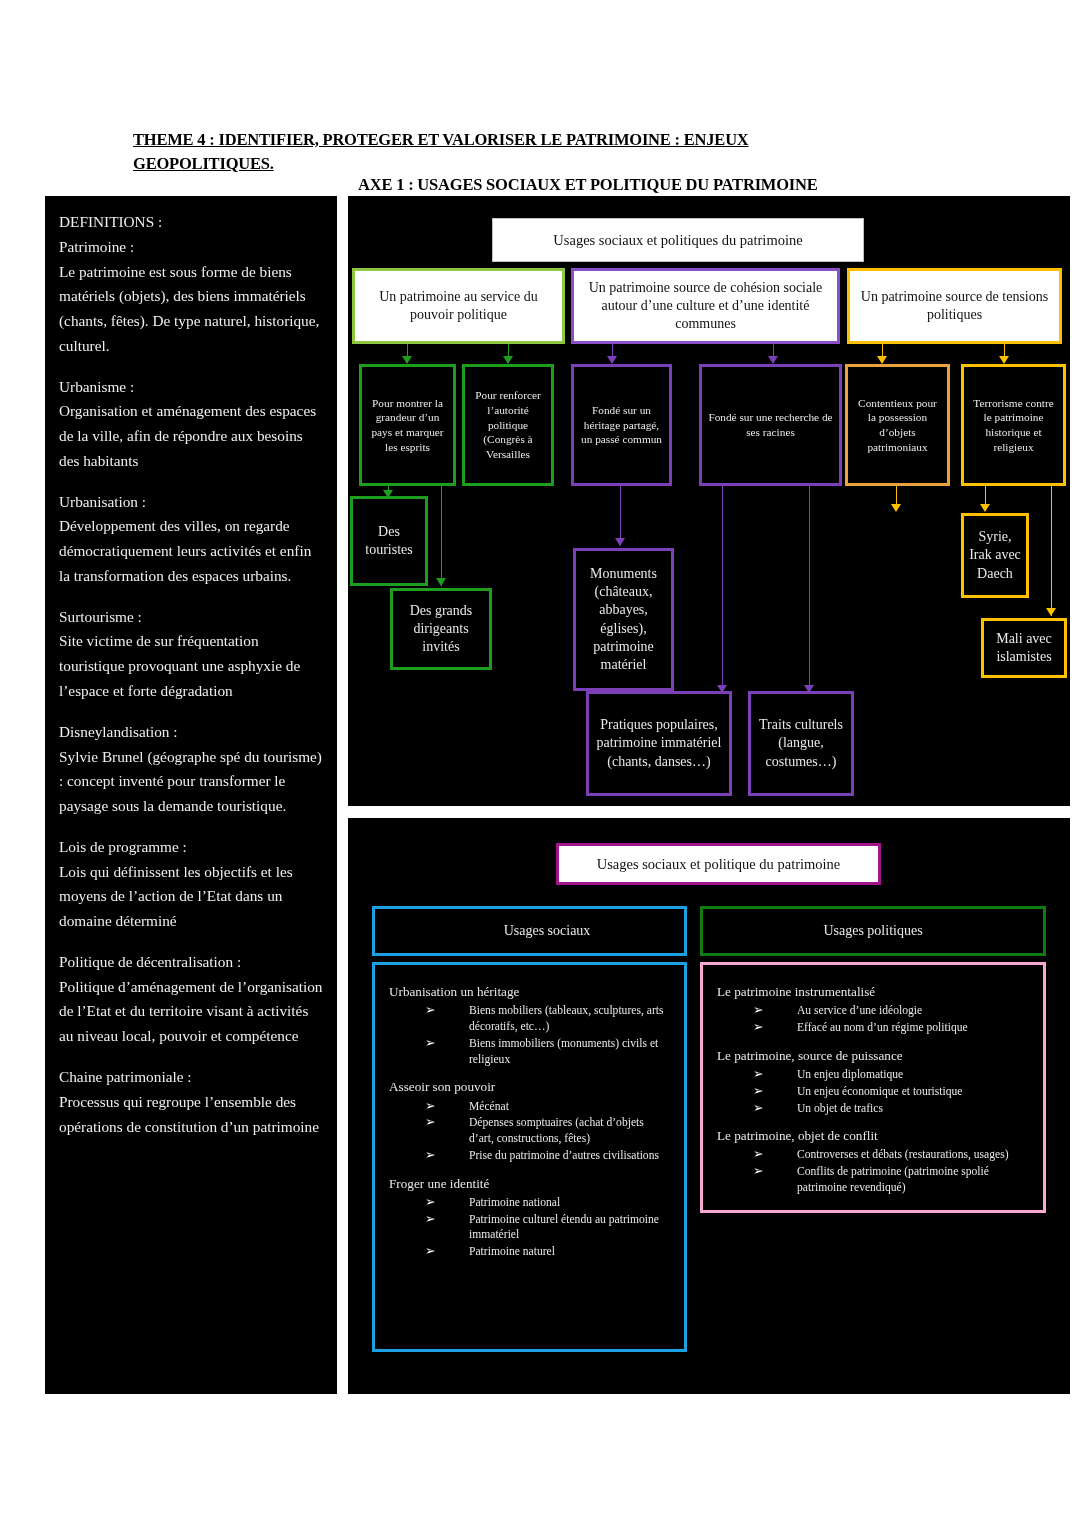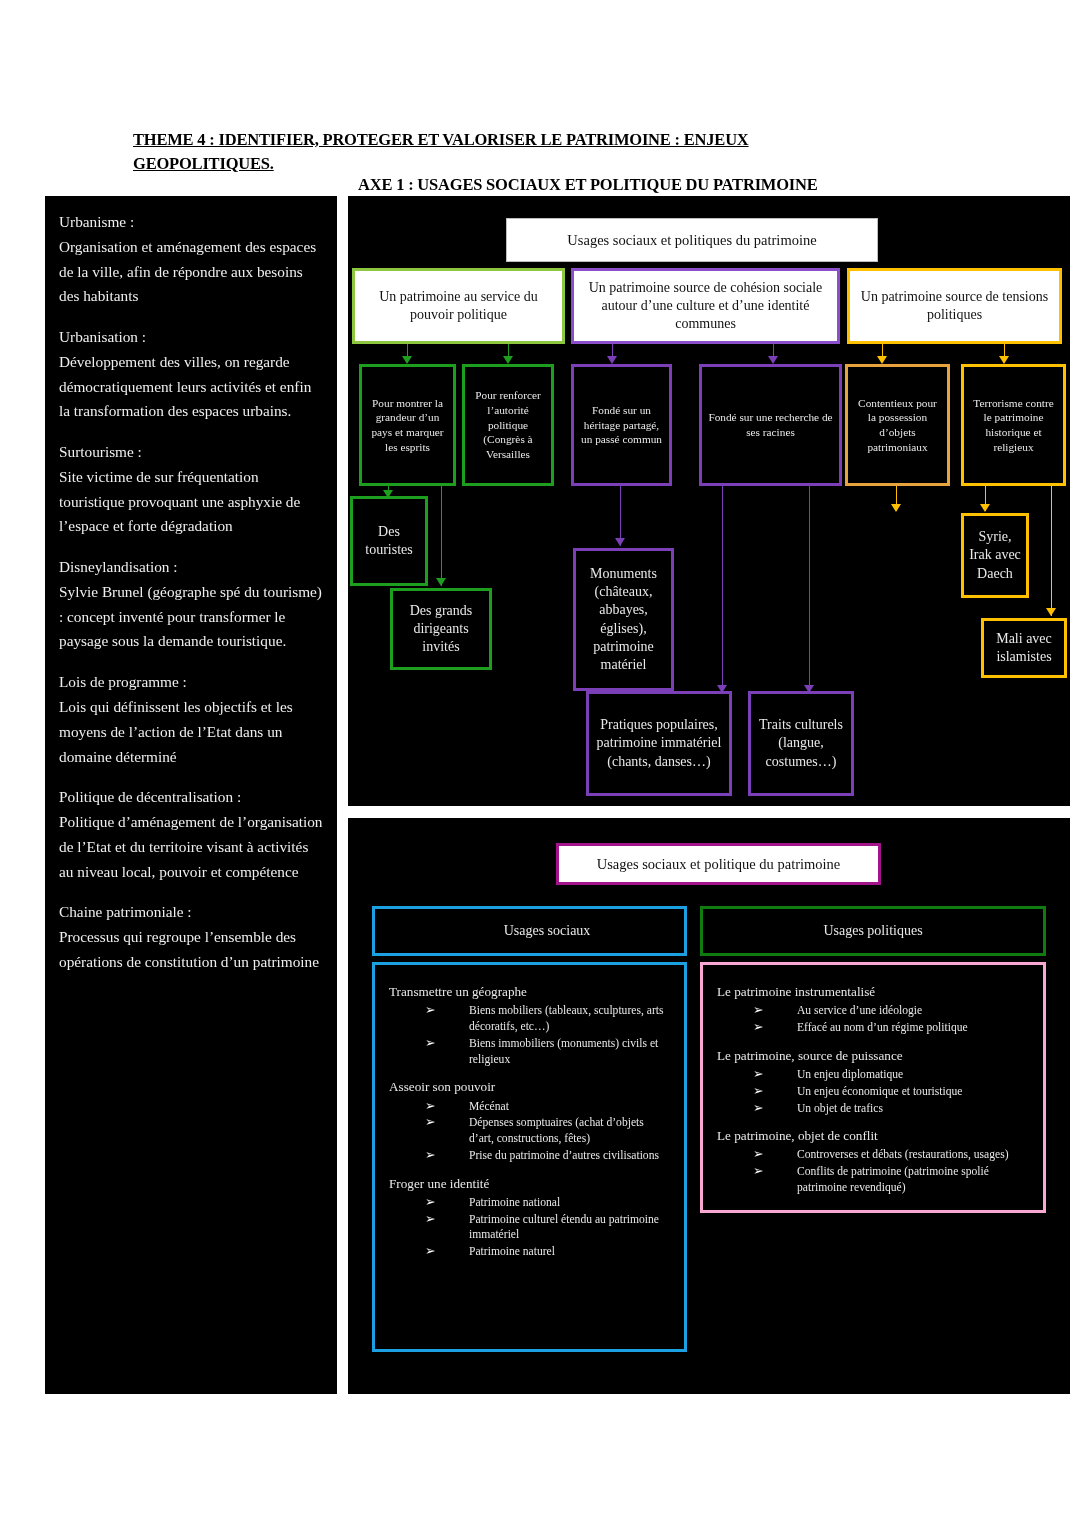--- a/index.html
+++ b/index.html
@@ -139,20 +139,25 @@
 <body>
 
 <div id="header-block">
   <span class="theme-title">THEME 4 : IDENTIFIER, PROTEGER ET VALORISER LE PATRIMOINE : ENJEUX</span>
   <span class="theme-title">GEOPOLITIQUES.</span>
 </div>
 <div class="axe-title">AXE 1 : USAGES SOCIAUX ET POLITIQUE DU PATRIMOINE</div>
 
 <div id="definitions-panel">
   <div class="def-group">
+    <span class="def-term">DEFINITIONS :</span>
+    <span class="def-term">Patrimoine :</span>
+    <span class="def-body">Le patrimoine est sous forme de biens matériels (objets), des biens immatériels (chants, fêtes). De type naturel, historique, culturel.</span>
+  </div>
+  <div class="def-group">
     <span class="def-term">Urbanisme :</span>
     <span class="def-body">Organisation et aménagement des espaces de la ville, afin de répondre aux besoins des habitants</span>
   </div>
   <div class="def-group">
     <span class="def-term">Urbanisation :</span>
     <span class="def-body">Développement des villes, on regarde démocratiquement leurs activités et enfin la transformation des espaces urbains.</span>
   </div>
   <div class="def-group">
     <span class="def-term">Surtourisme :</span>
     <span class="def-body">Site victime de sur fréquentation touristique provoquant une asphyxie de l’espace et forte dégradation</span>
@@ -170,21 +175,21 @@
     <span class="def-body">Politique d’aménagement de l’organisation de l’Etat et du territoire visant à activités au niveau local, pouvoir et compétence</span>
   </div>
   <div class="def-group">
     <span class="def-term">Chaine patrimoniale :</span>
     <span class="def-body">Processus qui regroupe l’ensemble des opérations de constitution d’un patrimoine</span>
   </div>
 </div>
 
 <div id="diagram-top" class="diagram-panel">
 
-  <div class="node filled n-root" style="left:158px; top:22px; width:372px; height:44px; border:1.5px solid #bfbfbf;">
+  <div class="node filled n-root" style="left:144px; top:22px; width:372px; height:44px; border:1.5px solid #bfbfbf;">
     <span>Usages sociaux et politiques du patrimoine</span>
   </div>
 
   <div class="node filled n-l1" style="left:4px; top:72px; width:213px; height:76px; border:3px solid #8DC63F;">
     <span>Un patrimoine au service du pouvoir politique</span>
   </div>
   <div class="node filled n-l1" style="left:223px; top:72px; width:269px; height:76px; border:3px solid #8B4FC9;">
     <span>Un patrimoine source de cohésion sociale autour d’une culture et d’une identité communes</span>
   </div>
   <div class="node filled n-l1" style="left:499px; top:72px; width:215px; height:76px; border:3px solid #FFC000;">
@@ -280,21 +285,21 @@
 
   <div class="node n-l1" style="left:24px; top:88px; width:315px; height:50px; border:3px solid #1BA1E2;padding-left:40px;">
     <span>Usages sociaux</span>
   </div>
   <div class="node n-l1" style="left:352px; top:88px; width:346px; height:50px; border:3px solid #107C10;">
     <span>Usages politiques</span>
   </div>
 
   <div class="listbox" style="left:24px; top:144px; width:315px; height:390px; border:3px solid #1BA1E2;">
 
-    <span class="lb-head">Transmettre un géographe</span>
+    <span class="lb-head">Urbanisation un héritage</span>
     <ul>
       <li><span class="bullet-icon">➢</span><span>Biens mobiliers (tableaux, sculptures, arts décoratifs, etc…)</span></li>
       <li><span class="bullet-icon">➢</span><span>Biens immobiliers (monuments) civils et religieux</span></li>
     </ul>
 
     <span class="lb-head">Asseoir son pouvoir</span>
     <ul>
       <li><span class="bullet-icon">➢</span><span>Mécénat</span></li>
       <li><span class="bullet-icon">➢</span><span>Dépenses somptuaires (achat d’objets d’art, constructions, fêtes)</span></li>
       <li><span class="bullet-icon">➢</span><span>Prise du patrimoine d’autres civilisations</span></li>

